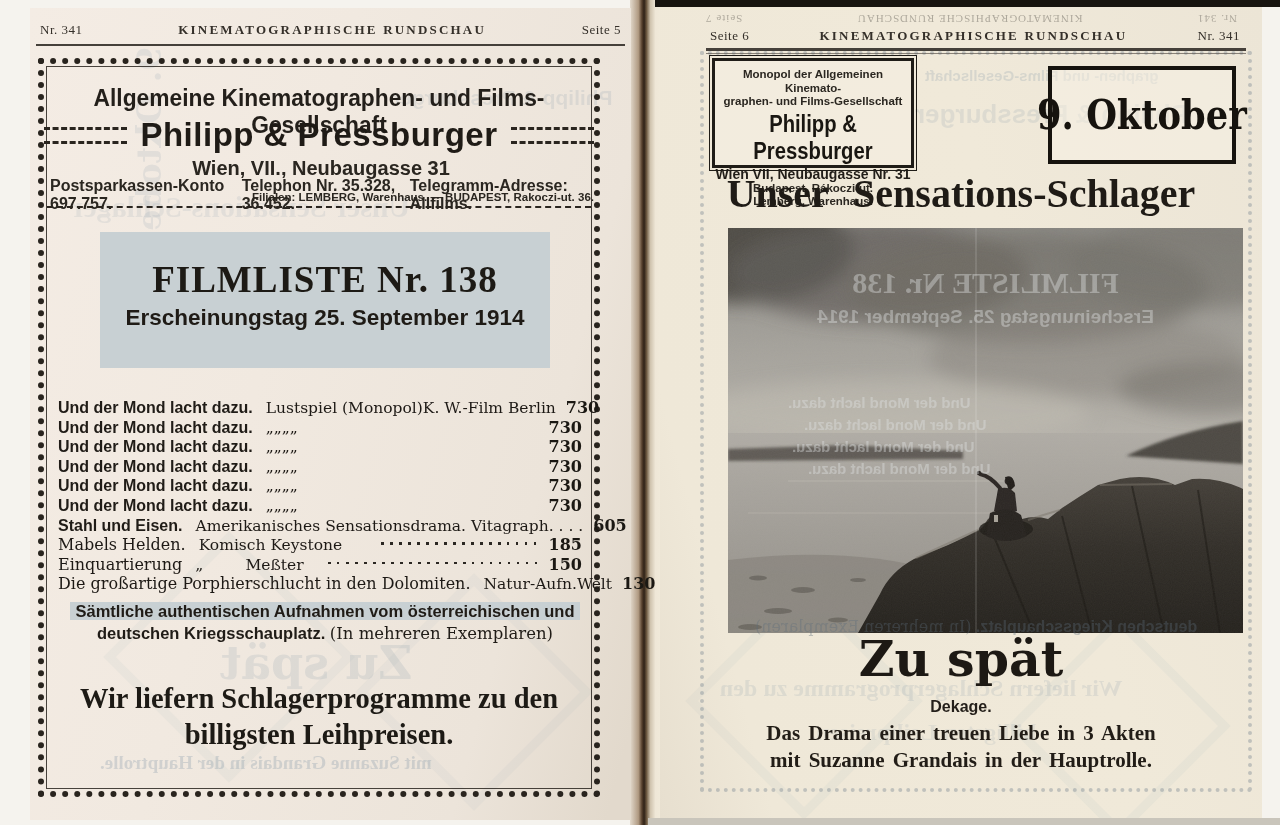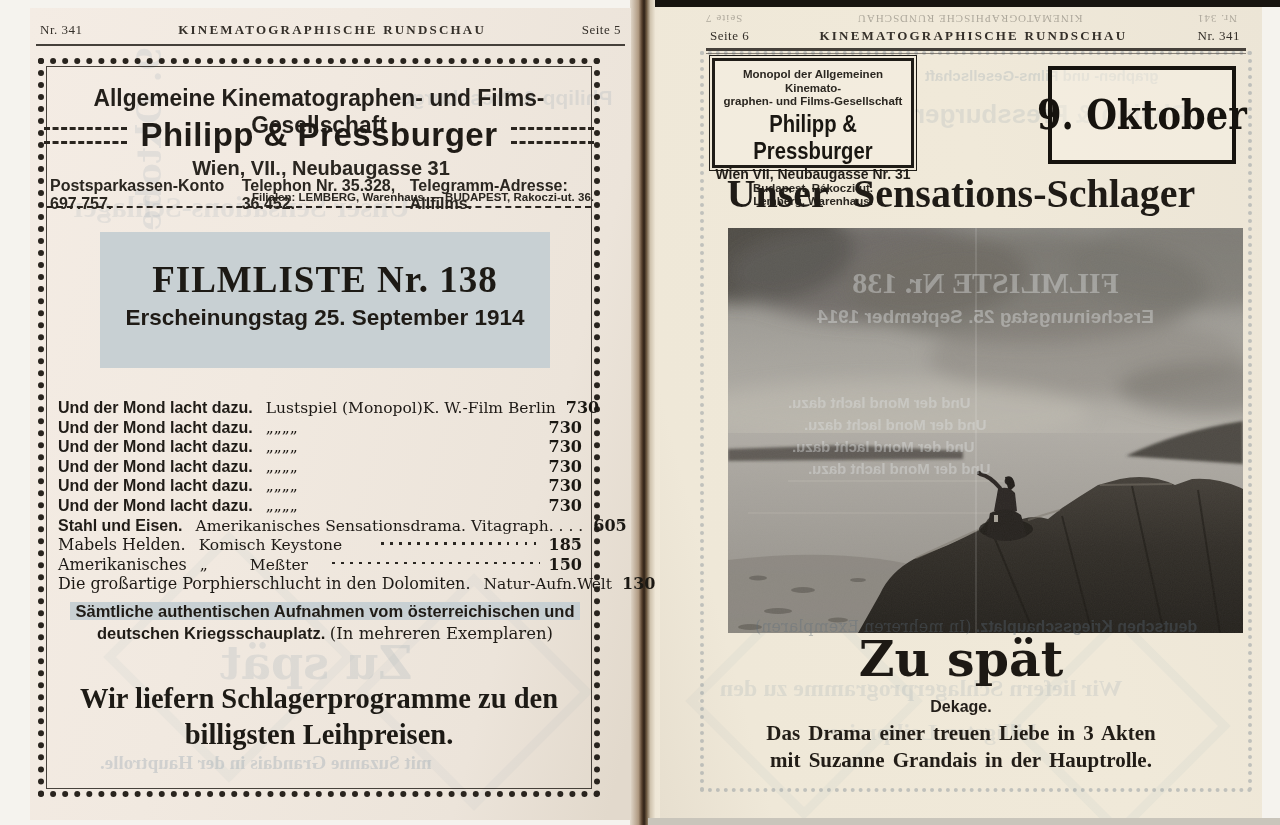--- a/index.html
+++ b/index.html
@@ -218,21 +218,21 @@
           </div>
           <div class="film-row">
             <span class="film-title frak">Mabels Helden.</span>
             <span class="film-mid">
               <span>Komisch Keystone</span>
             </span>
             <span class="leaders"></span>
             <span class="film-price">185</span>
           </div>
           <div class="film-row">
-            <span class="film-title frak">Amerikanisches</span>
+            <span class="film-title frak">Einquartierung</span>
             <span class="film-mid gapped">
               <span>„</span>
               <span>Meßter</span>
             </span>
             <span class="leaders"></span>
             <span class="film-price">150</span>
           </div>
           <div class="film-row">
             <span class="film-title frak">Die großartige Porphierschlucht in den Dolomiten.</span>
             <span class="film-mid">

